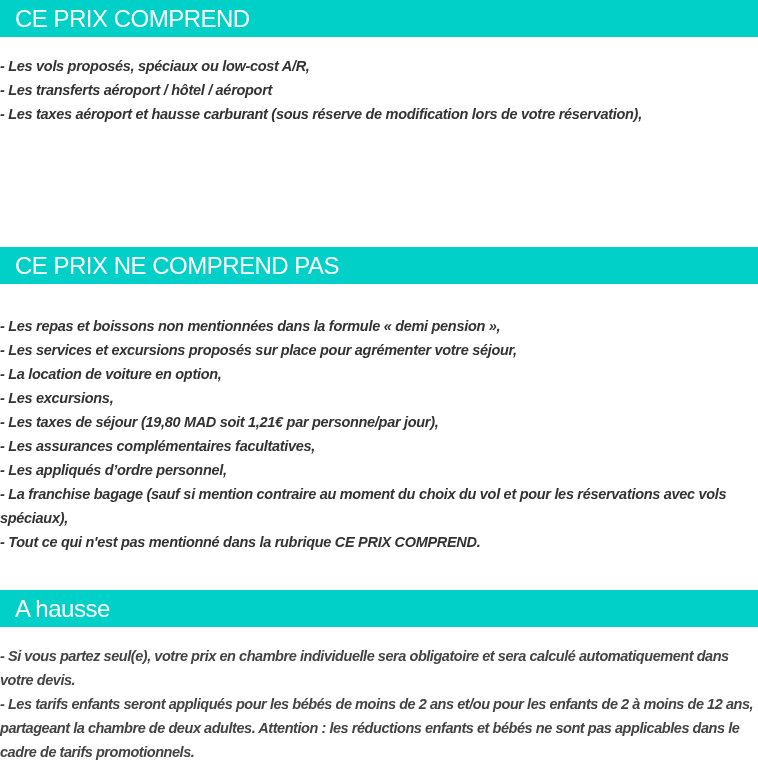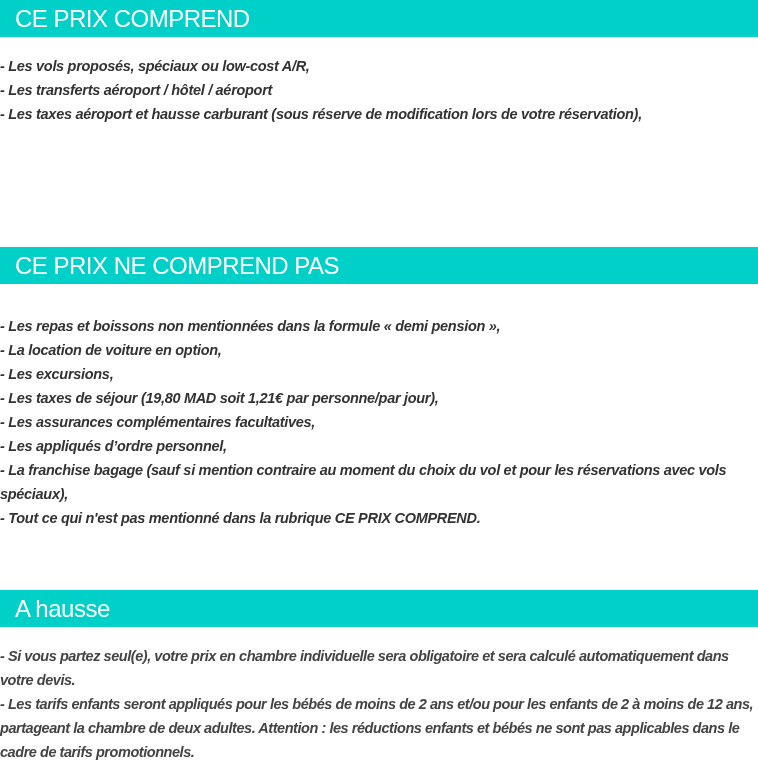--- a/index.html
+++ b/index.html
@@ -25,20 +25,21 @@
   <li>- Les vols proposés, spéciaux ou low-cost A/R,</li>
   <li>- Les transferts aéroport / hôtel / aéroport</li>
   <li>- Les taxes aéroport et hausse carburant (sous réserve de modification lors de votre réservation),</li>
 </ul>
 
 <div class="section-header" style="top:247px;">
   <h2>CE PRIX NE COMPREND PAS</h2>
 </div>
 <ul class="list bold" style="top:294px;margin-top:20px;">
   <li>- Les repas et boissons non mentionnées dans la formule « demi pension »,</li>
+  <li>- Les services et excursions proposés sur place pour agrémenter votre séjour,</li>
   <li>- La location de voiture en option,</li>
   <li>- Les excursions,</li>
   <li>- Les taxes de séjour (19,80 MAD soit 1,21€ par personne/par jour),</li>
   <li>- Les assurances complémentaires facultatives,</li>
   <li>- Les appliqués d’ordre personnel,</li>
   <li>- La franchise bagage (sauf si mention contraire au moment du choix du vol et pour les réservations avec vols spéciaux),</li>
   <li>- Tout ce qui n'est pas mentionné dans la rubrique CE PRIX COMPREND.</li>
 </ul>
 
 <div class="section-header" style="top:590px;">

